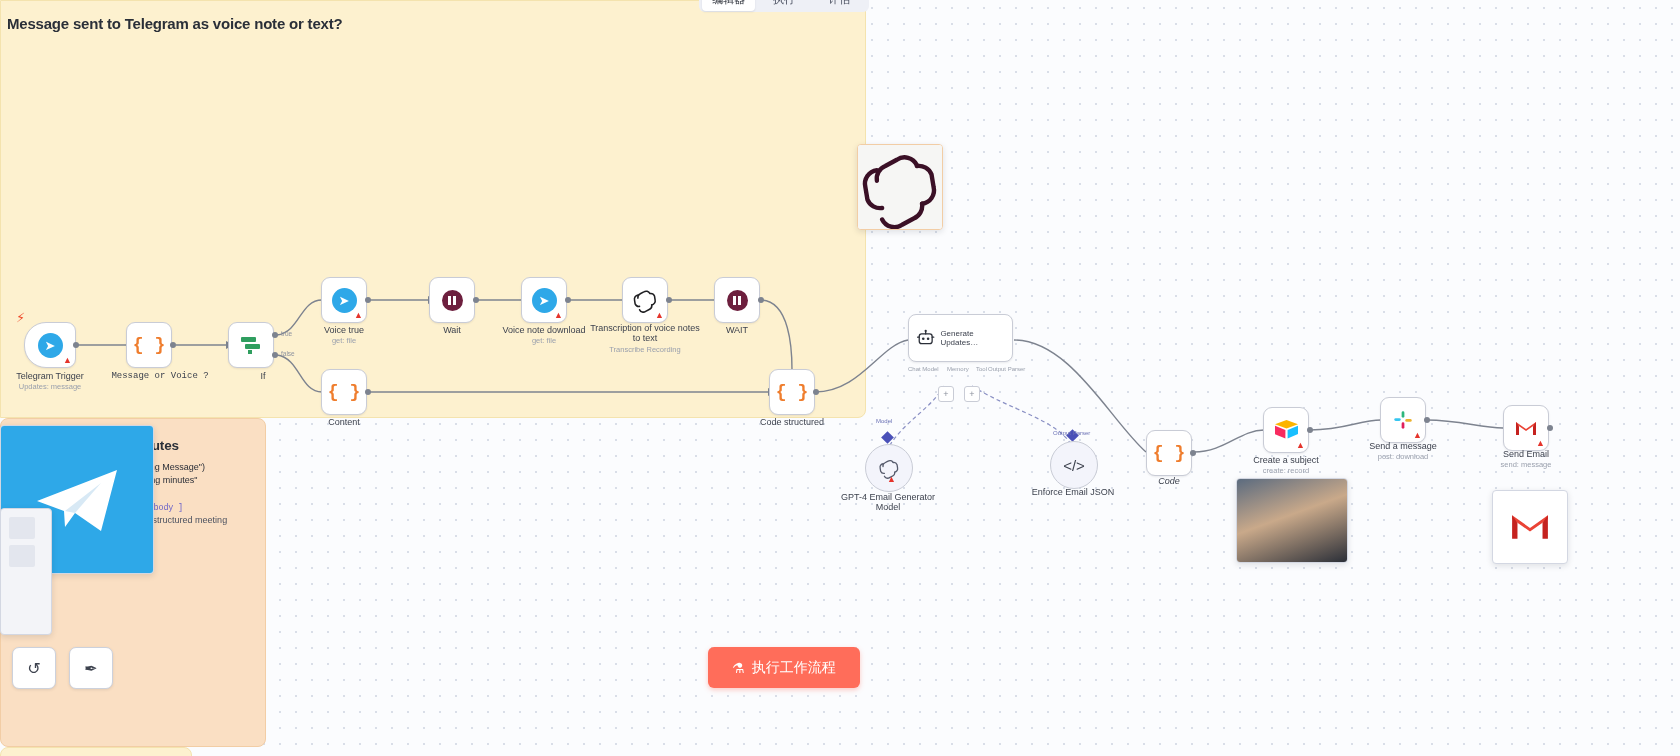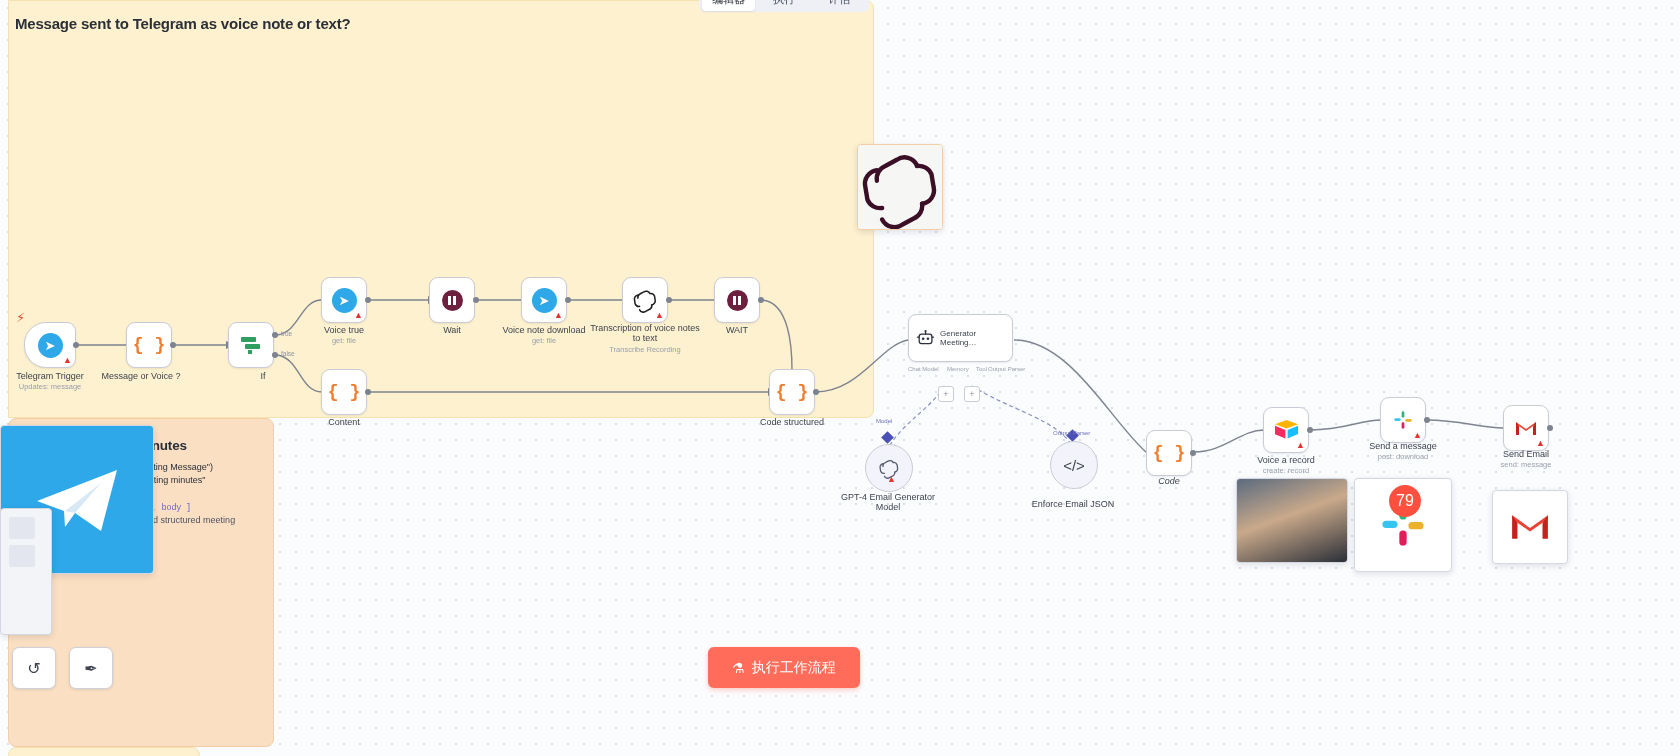--- a/index.html
+++ b/index.html
@@ -7,21 +7,21 @@
     width:1680px;height:756px;overflow:hidden;position:relative;
     font-family:"Liberation Sans","DejaVu Sans",sans-serif;
     background:#fbfcfe;
     background-image:radial-gradient(#d9dee8 1px, transparent 1px);
     background-size:16px 16px;
     color:#2b2f38;
   }
   .canvas{position:absolute;inset:0;}
 
   
-  .sticky{border-radius:8px;box-sizing:border-box;margin-left:8px;}
+  .sticky{border-radius:8px;box-sizing:border-box;}
   .sticky h3{margin:0 0 6px 0;font-weight:600;letter-spacing:-.2px;color:#2a2f38;}
   .sticky ul{margin:0;padding-left:14px;list-style:disc;}
   .sticky li{margin:1px 0;}
   .mono{font-family:"Liberation Mono","DejaVu Sans Mono",monospace;color:#6b63c9;font-size:8.5px;letter-spacing:-.2px;}
   b{font-weight:700;}
 
   #note-main{left:0;top:133px;width:866px;height:418px;background:#fdf1cf;
     border:1px solid #f4e3ae;border-radius:0 8px 8px 0;}
   #note-main h3{font-size:15px;padding:14px 0 0 6px;font-weight:700;}
 
@@ -175,21 +175,21 @@
   <div class="dot" style="left:73px;top:342px;"></div>
   <div class="node-label" style="left:-5px;top:371px;">
     <div>Telegram Trigger</div>
     <div class="node-sub">Updates: message</div>
   </div>
 
   <div class="node" style="left:126px;top:322px;">
     <span class="curly">{ }</span>
   </div>
   <div class="dot" style="left:170px;top:342px;"></div>
-  <div class="node-label" style="left:86px;top:371px;">
+  <div class="node-label" style="left:105px;top:371px;font-family:Liberation Mono, monospace;">
     <div>Message or Voice ?</div>
   </div>
 
   <div class="node" style="left:228px;top:322px;">
     <svg width="24" height="22" viewBox="0 0 24 22">
       <rect x="2" y="3" width="15" height="5" rx="1" fill="#2f9e5f"></rect>
       <rect x="6" y="10" width="15" height="5" rx="1" fill="#2f9e5f"></rect>
       <rect x="9" y="16" width="4" height="4" fill="#2f9e5f"></rect>
     </svg>
   </div>
@@ -277,21 +277,21 @@
   </div>
 
   <div id="agent">
     <svg width="22" height="22" viewBox="0 0 24 24">
       <rect x="4" y="7" width="16" height="12" rx="3" fill="none" stroke="#2b2f38" stroke-width="1.6"></rect>
       <circle cx="9" cy="13" r="1.6" fill="#2b2f38"></circle>
         <circle cx="15" cy="13" r="1.6" fill="#2b2f38"></circle>
       <path d="M12 4v3M4 11H2M22 11h-2" stroke="#2b2f38" stroke-width="1.6" stroke-linecap="round"></path>
       <circle cx="12" cy="3.2" r="1.4" fill="#2b2f38"></circle>
     </svg>
-    <span>Generator Meeting…</span>
+    <span>Generate Updates…</span>
   </div>
   <div class="agent-ports">
     <span>+</span>
     <span>+</span>
   </div>
   <div class="subport" style="left:908px;top:366px;">Chat Model</div>
   <div class="subport" style="left:947px;top:366px;">Memory</div>
   <div class="subport" style="left:976px;top:366px;">Tool</div>
   <div class="subport" style="left:988px;top:366px;">Output Parser</div>
 
@@ -310,21 +310,21 @@
   </div>
   <div class="node-label" style="left:833px;top:492px;">
     <div>GPT-4 Email Generator Model</div>
   </div>
 
   <div class="diamond" style="left:1068px;top:431px;"></div>
   <div class="subport" style="left:1053px;top:430px;color:#6b71b5;">Output Parser</div>
   <div class="circle-node" style="left:1050px;top:441px;">
     <span style="font-size:15px;color:#3d424e;">&lt;/&gt;</span>
   </div>
-  <div class="node-label" style="left:1018px;top:487px;margin-top:12px;">
+  <div class="node-label" style="left:1018px;top:487px;">
     <div>Enforce Email JSON</div>
   </div>
 
   <div class="node" style="left:1146px;top:430px;">
     <span class="curly">{ }</span>
   </div>
   <div class="dot" style="left:1190px;top:450px;"></div>
   <div class="node-label" style="left:1114px;top:476px;font-style:italic;">
     <div>Code</div>
   </div>
@@ -332,21 +332,21 @@
   <div class="node" style="left:1263px;top:407px;">
     <svg width="25" height="22" viewBox="0 0 25 22">
       <path d="M12.5 1 L24 5.3 L12.5 9.6 L1 5.3 Z" fill="#fcb400"></path>
       <path d="M13.6 11 L24 6.8 V15 L13.6 19.6 Z" fill="#18bfff"></path>
       <path d="M11.4 11 V19.6 L1 15.2 V6.8 Z" fill="#f82b60"></path>
     </svg>
     <span class="warn">▲</span>
   </div>
   <div class="dot" style="left:1307px;top:427px;"></div>
   <div class="node-label" style="left:1231px;top:455px;">
-    <div>Voice a record</div>
+    <div>Create a subject</div>
     <div class="node-sub">create: record</div>
   </div>
 
   <div class="node" style="left:1380px;top:397px;">
     <svg width="22" height="22" viewBox="0 0 24 24">
       <rect x="2.5" y="10" width="7" height="3" rx="1.5" fill="#36c5f0"></rect>
       <rect x="10.5" y="2.5" width="3" height="7" rx="1.5" fill="#2eb67d"></rect>
       <rect x="14.5" y="11" width="7" height="3" rx="1.5" fill="#ecb22e"></rect>
       <rect x="10.5" y="14.5" width="3" height="7" rx="1.5" fill="#e01e5a"></rect>
     </svg>
@@ -382,32 +382,20 @@
     </div>
   </div>
   <div class="thumb-img" style="left:0;top:508px;width:50px;height:125px;background:#f3f4f8;">
     <div style="padding:8px;">
       <div style="width:26px;height:22px;background:#e3e6ee;border-radius:2px;"></div>
       <div style="width:26px;height:22px;background:#e3e6ee;border-radius:2px;margin-top:6px;"></div>
     </div>
   </div>
   <div class="thumb-img" style="left:1236px;top:478px;width:110px;height:83px;">
     <div style="width:100%;height:100%;background:linear-gradient(160deg,#5b6b7f 0%,#c9a98a 45%,#2b2f38 100%);"></div>
-  </div>
-  <div class="thumb-img" style="left:1354px;top:478px;width:96px;height:92px;background:#fff;">
-    <div style="position:relative;width:100%;height:100%;display:flex;align-items:center;justify-content:center;">
-      <svg width="52" height="52" viewBox="0 0 24 24">
-        <rect x="2.5" y="10" width="7" height="3.4" rx="1.7" fill="#36c5f0"></rect>
-        <rect x="10.3" y="2.5" width="3.4" height="7" rx="1.7" fill="#2eb67d"></rect>
-        <rect x="14.5" y="10.6" width="7" height="3.4" rx="1.7" fill="#ecb22e"></rect>
-        <rect x="10.3" y="14.5" width="3.4" height="7" rx="1.7" fill="#e01e5a"></rect>
-      </svg>
-      <div style="position:absolute;left:34px;top:6px;width:32px;height:32px;border-radius:50%;
-                  background:#ff4f3f;color:#fff;font-size:16px;display:flex;align-items:center;justify-content:center;">79</div>
-    </div>
   </div>
   <div class="thumb-img" style="left:1492px;top:490px;width:74px;height:72px;background:#fff;">
     <div style="width:100%;height:100%;display:flex;align-items:center;justify-content:center;">
       <svg width="44" height="34" viewBox="0 0 24 19">
         <path d="M2 3h20v13H2z" fill="#fff"></path>
         <path d="M2 3l10 7 10-7v2l-10 7L2 5z" fill="#ea4335"></path>
         <path d="M2 3v13h3V7.2L2 3z" fill="#c5221f"></path>
         <path d="M22 3v13h-3V7.2L22 3z" fill="#c5221f"></path>
       </svg>
     </div>

